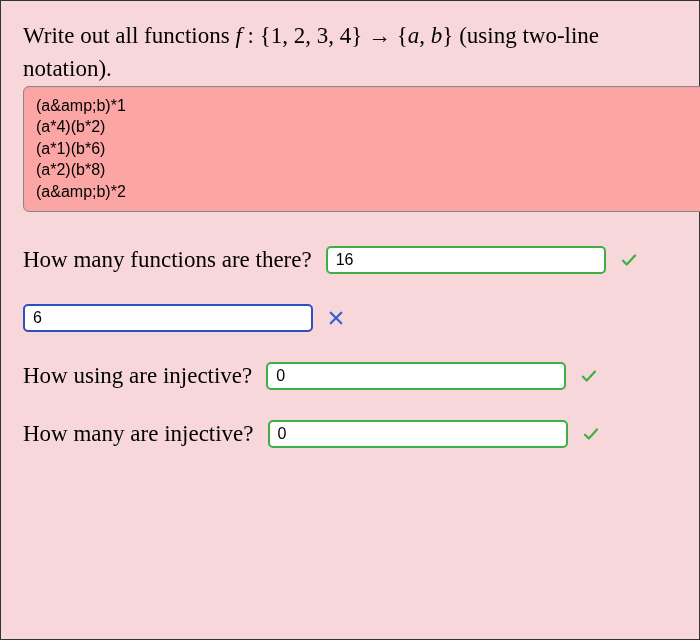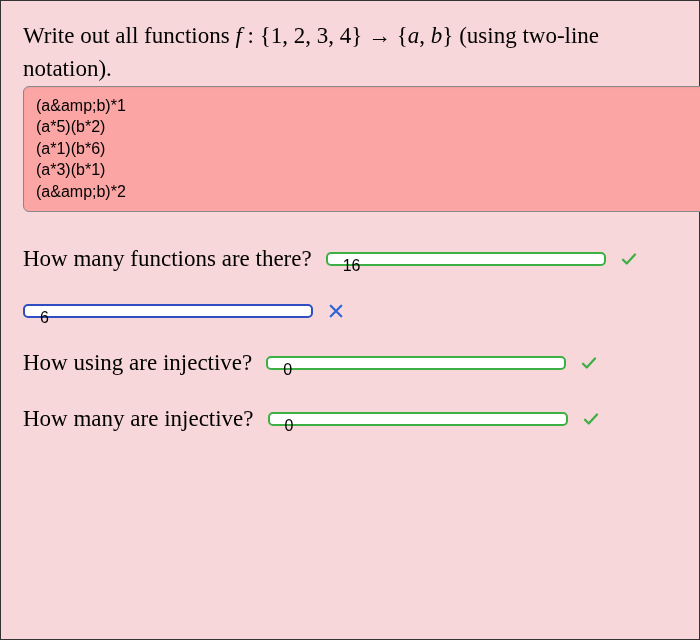--- a/index.html
+++ b/index.html
@@ -44,27 +44,27 @@
     margin-bottom: 30px;
     gap: 14px;
   }
   .qlabel {
     font-size: 23px;
     color: #000;
   }
   .ans-input {
     font-family: Arial, Helvetica, sans-serif;
     font-size: 16px;
-    padding: 3px 15px;
-    height: 14px;
+    padding: 3px 8px;
+    height: 28px;
     border-radius: 5px;
     background: #fff;
     color: #000;
     display: flex;
-    align-items: flex-start;
+    align-items: flex-end;
   }
   .ans-correct {
     border: 2px solid #3cb043;
   }
   .ans-wrong {
     border: 2px solid #2e4fc1;
   }
   .w-16 { width: 280px; }
   .w-sur { width: 290px; }
   .w-inj { width: 300px; }
@@ -81,23 +81,23 @@
 <body>
 
 <div class="container">
 
   <div class="prompt">
     <span>Write out all functions </span><span class="math-f">f</span><span> : {1, 2, 3, 4} </span><span class="arrow">→</span><span> {</span><span class="math-var">a</span><span>, </span><span class="math-var">b</span><span>} </span><span>(using two-line notation).</span>
   </div>
 
   <div class="answer-box">
     <div>(a&amp;amp;b)*1</div>
-    <div>(a*5)(b*2)</div>
+    <div>(a*4)(b*2)</div>
     <div>(a*1)(b*6)</div>
-    <div>(a*3)(b*1)</div>
+    <div>(a*2)(b*8)</div>
     <div>(a&amp;amp;b)*2</div>
   </div>
 
   <div class="qrow">
     <span class="qlabel">How many functions are there?</span>
     <span class="ans-input ans-correct w-16">
         <span>16</span>
       </span>
     <span class="mark-icon check">
       <svg viewBox="0 0 24 24">

